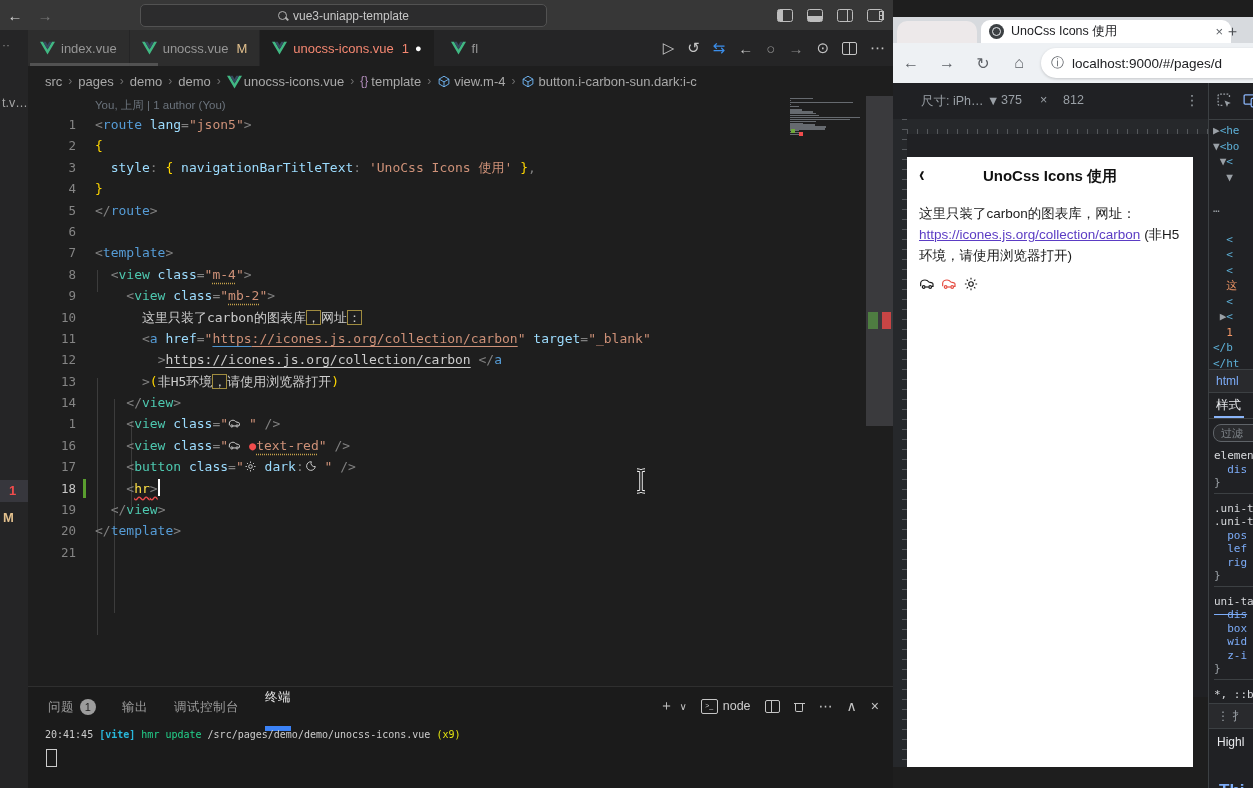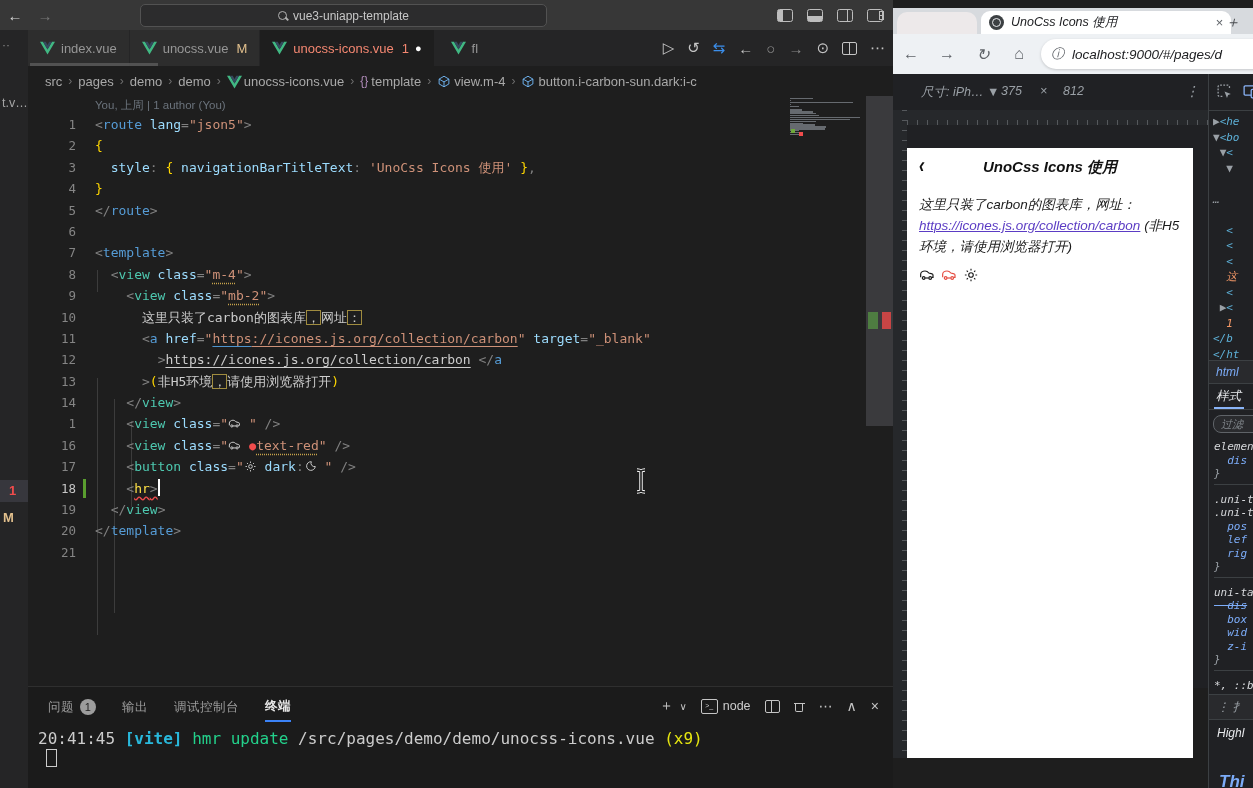--- a/index.html
+++ b/index.html
@@ -80,39 +80,39 @@
   #minimap .mbar{height:1.3px;margin-bottom:0.6px;background:rgba(190,200,210,.45);}
   #mmG{position:absolute;left:763px;top:33px;width:4px;height:4px;background:#6fa83b;}
   #mmR{position:absolute;left:771px;top:36px;width:4px;height:4px;background:#f14c4c;}
   #vslider{position:absolute;left:838px;top:0;width:27px;height:330px;background:#3a3a3d;}
   #ovG{position:absolute;left:840px;top:216px;width:10px;height:17px;background:#4e7d41;}
   #ovR{position:absolute;left:854px;top:216px;width:9px;height:17px;background:#c74545;}
   
   #panel{left:28px;top:686px;width:865px;height:102px;background:#1b1b1b;border-top:1px solid #2f2f2f;}
   #ptabs{position:absolute;left:20px;top:6px;display:flex;gap:26px;align-items:center;font-size:12.5px;color:#9d9d9d;height:28px;}
   .ptab{display:flex;align-items:center;gap:6px;letter-spacing:.5px;}
-  .ptab.active{color:#e7e7e7;border-bottom:2px solid #3b82f6;padding-bottom:5px;margin-bottom:-6px;font-weight:bold;}
+  .ptab.active{color:#e7e7e7;border-bottom:5px solid #3b82f6;padding-bottom:20px;margin-bottom:-6px;}
   .pbadge{background:#9d9d9d;color:#1f1f1f;border-radius:50%;width:16px;height:16px;font-size:11px;
     display:flex;align-items:center;justify-content:center;}
   #pactions{position:absolute;right:14px;top:6px;display:flex;gap:14px;align-items:center;color:#c5c5c5;font-size:14px;height:26px;}
   #pactions .chev{font-size:10px;margin-left:-8px;color:#c5c5c5;}
   .nodebox{display:flex;align-items:center;gap:5px;font-size:12.5px;color:#cccccc;}
   .nodeico{width:15px;height:13px;border:1.2px solid #c5c5c5;border-radius:2px;font-size:7px;line-height:12px;text-align:center;color:#c5c5c5;}
   .spliticon2{width:13px;height:11px;border:1.2px solid #c5c5c5;border-radius:2px;position:relative;display:inline-block;}
   .spliticon2::before{content:"";position:absolute;left:5.5px;top:0;bottom:0;width:1.2px;background:#c5c5c5;}
   .trash{width:11px;height:11px;position:relative;display:inline-block;}
   .trash::before{content:"";position:absolute;left:0;right:0;top:2px;height:1.2px;background:#c5c5c5;}
   .trash::after{content:"";position:absolute;left:1.5px;right:1.5px;top:3.5px;bottom:0;border:1.2px solid #c5c5c5;border-top:none;border-radius:0 0 2px 2px;}
-  #termline{position:absolute;left:10px;top:42px;font-family:"DejaVu Sans Mono",monospace;font-size:16px;white-space:pre;}
+  #termline{position:absolute;left:17px;top:42px;font-family:"DejaVu Sans Mono",monospace;font-size:10px;white-space:pre;}
   .t-w{color:#cccccc}.t-cy{color:#29b8db;font-weight:bold}.t-gr{color:#23d18b}.t-ye{color:#e5e510}
   #termcursor{position:absolute;left:18px;top:62px;width:9px;height:16px;border:1px solid #cccccc;}
   
   #pointer{left:633px;top:468px;width:16px;height:26px;}
   
-  #chrome{left:893px;top:8px;width:360px;height:680px;background:#202124;font-style:italic;}
+  #chrome{left:893px;top:17px;width:360px;height:680px;background:#202124;}
   #ctabstrip{position:absolute;left:0;top:0;width:100%;height:26px;background:#d7dade;}
   #ghosttab{position:absolute;left:4px;top:4px;width:80px;height:22px;background:rgba(255,245,244,.55);border-radius:10px 10px 0 0;}
   #ctab{position:absolute;left:88px;top:3px;width:234px;height:23px;background:#ffffff;border-radius:9px 9px 0 0;
     display:flex;align-items:center;padding:0 8px;gap:7px;font-size:12.5px;color:#202124;}
   #ctab .favicon{width:15px;height:15px;border-radius:50%;background:#3c4043;position:relative;flex:none;}
   #ctab .favicon::after{content:"";position:absolute;inset:3px;border:1px solid #e8eaed;border-radius:50%;}
   #ctab .ttitle{flex:1;white-space:nowrap;overflow:hidden;}
   #ctab .tclose{color:#5f6368;font-size:13px;}
   #cnewtab{position:absolute;left:332px;top:5px;color:#4a4d51;font-size:15px;}
   #ctoolbar{position:absolute;left:0;top:26px;width:100%;height:40px;background:#eef1f4;display:flex;align-items:center;}

